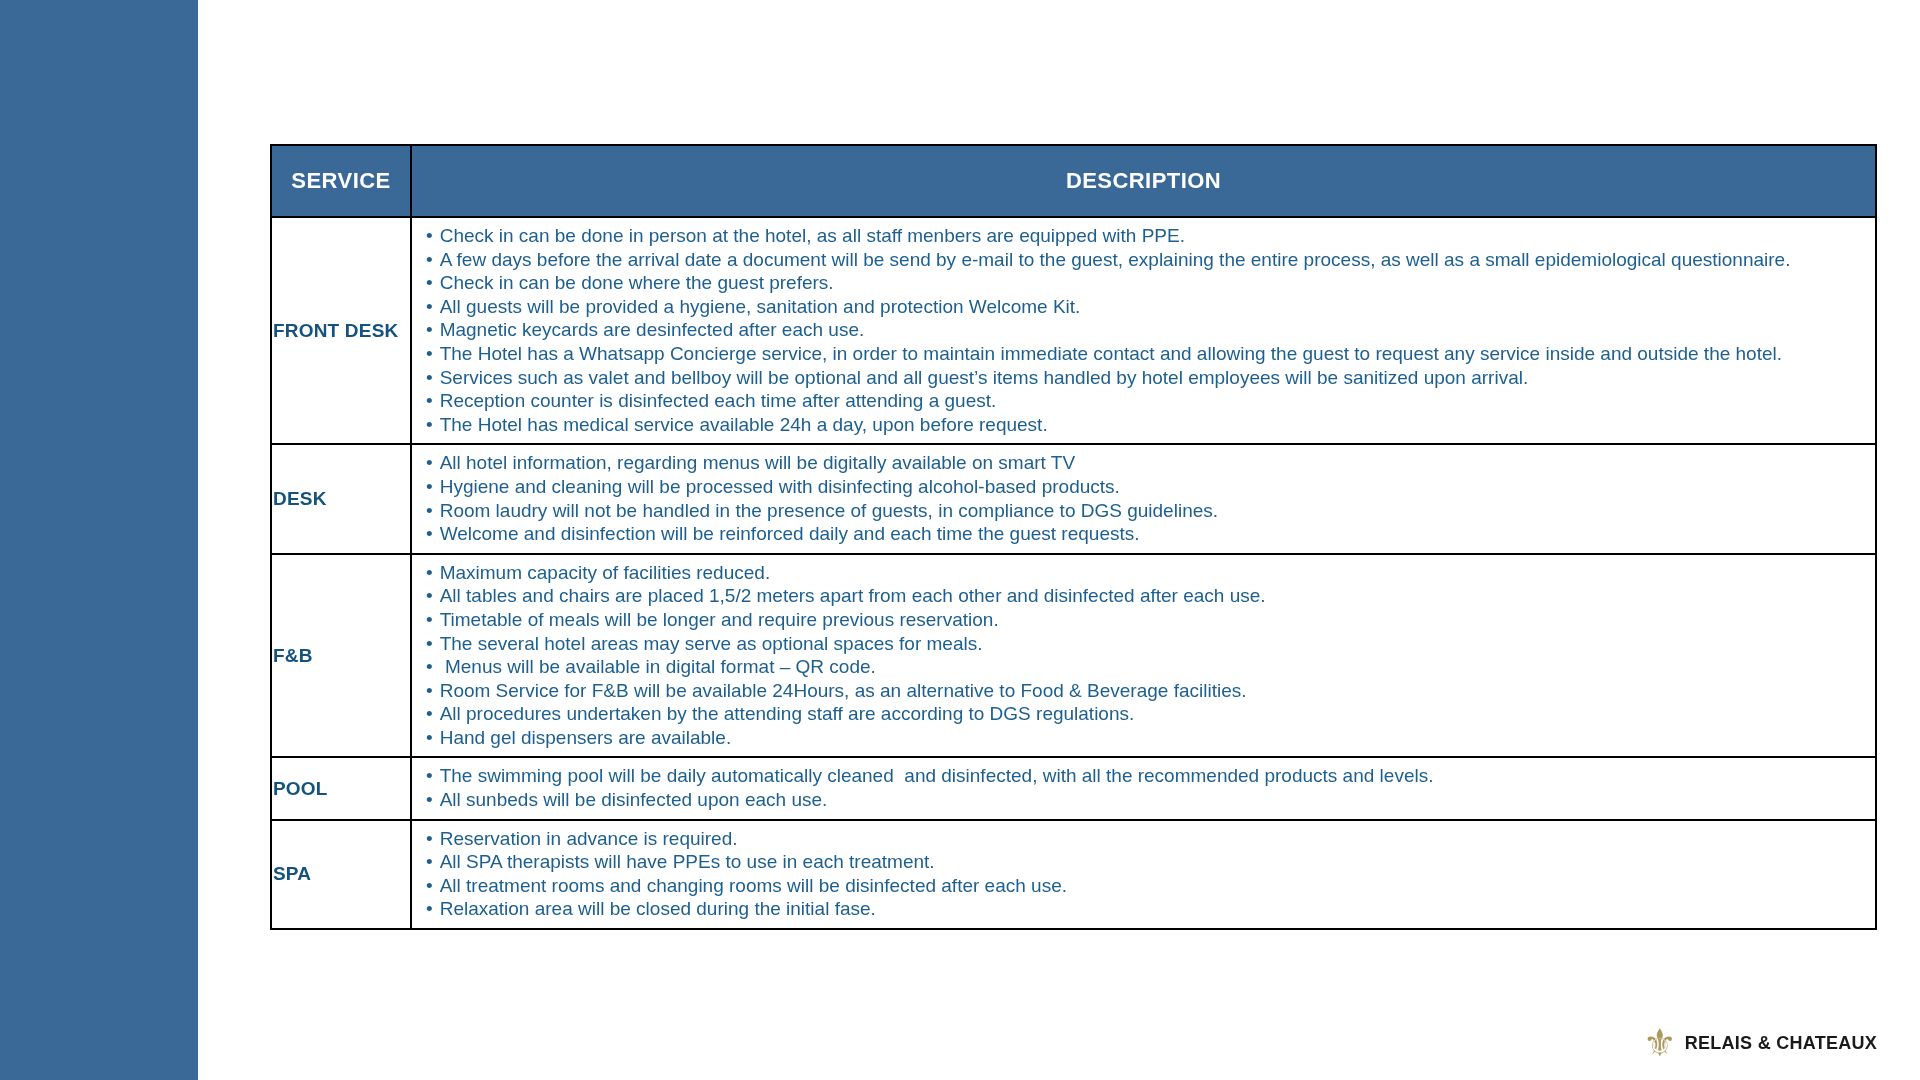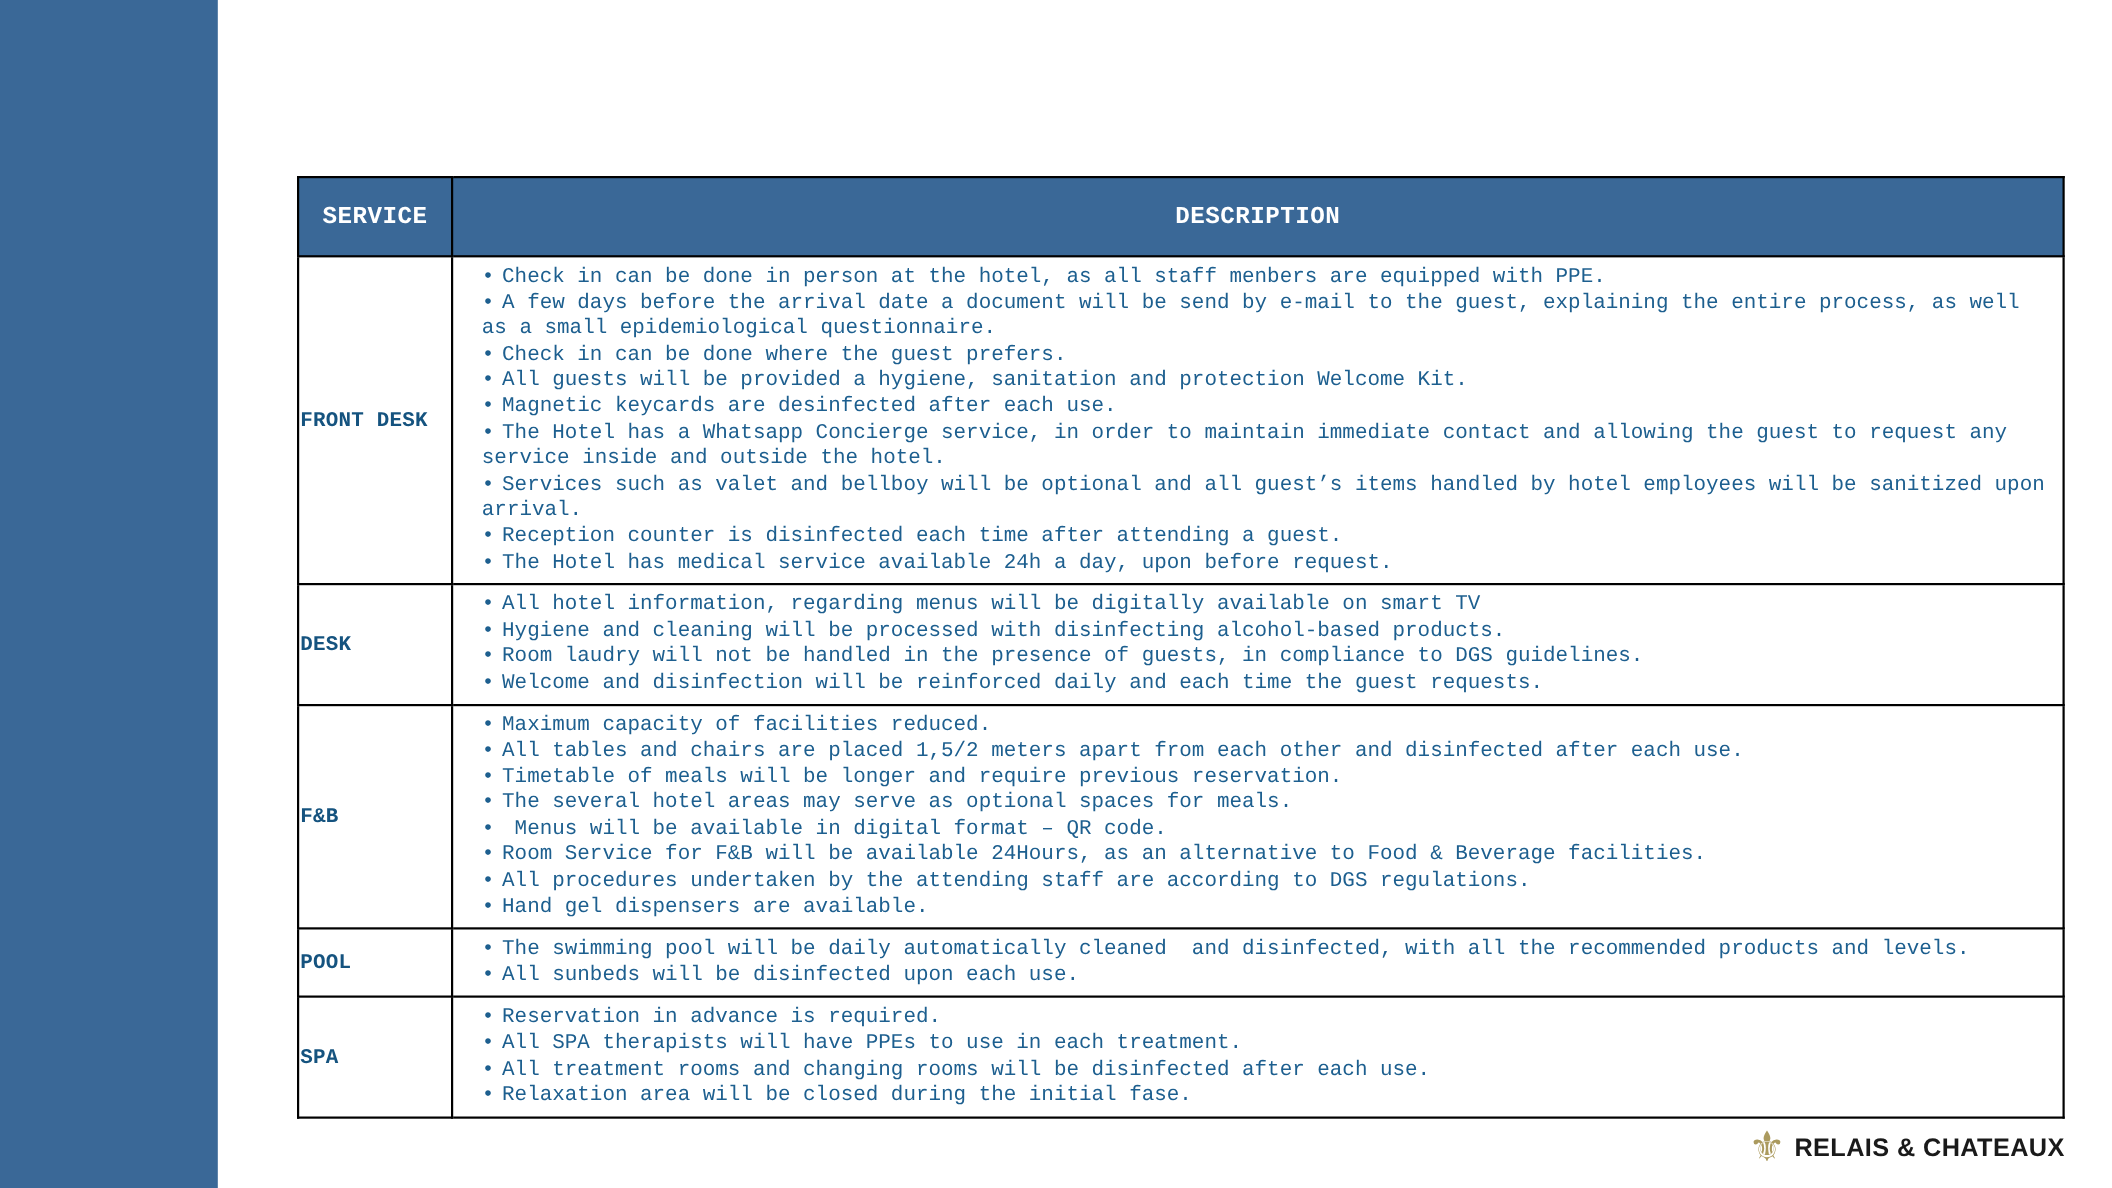--- a/index.html
+++ b/index.html
@@ -29,25 +29,24 @@
   }
   h1.page-title {
     margin: 0;
     font-size: 54px;
     font-weight: bold;
     letter-spacing: 0.085em;
     color: var(--title-blue);
     line-height: 1.05;
   }
   table.services {
-    margin-top: 68px;
+    margin-top: 52px;
     width: 1607px;
     border-collapse: collapse;
     table-layout: fixed;
-    font-family: Liberation Mono, monospace;
   }
   table.services th, table.services td {
     border: 2px solid var(--border-black);
   }
   th.col-service { width: 140px; }
   thead th {
     background: var(--accent-blue);
     color: #ffffff;
     font-size: 22px;
     font-weight: bold;
@@ -57,21 +56,21 @@
   }
   td.service-cell {
     text-align: left;
     vertical-align: middle;
     font-weight: bold;
     font-size: 19px;
     color: var(--title-blue);
     letter-spacing: 0.01em;
   }
   td.desc-cell {
-    padding: 6px 10px 7px 26px;
+    padding: 6px 10px 7px 14px;
     vertical-align: middle;
   }
   .line {
     font-size: 19px;
     line-height: 23.6px;
     color: var(--body-blue);
     white-space: pre-wrap;
   }
   .bullet { margin-right: 7px; }
   .logo {
@@ -83,21 +82,21 @@
     height: 46px;
   }
   .fleur {
     color: var(--logo-gold);
     font-size: 38px;
     line-height: 1;
     margin-right: 8px;
   }
   .brand {
     color: #1a1a1a;
-    font-size: 23px;
+    font-size: 18px;
     font-weight: bold;
     letter-spacing: 0.015em;
     white-space: nowrap;
   }
 </style>
 </head>
 <body>
 
 <div class="stage">
   <div class="sidebar"></div>

